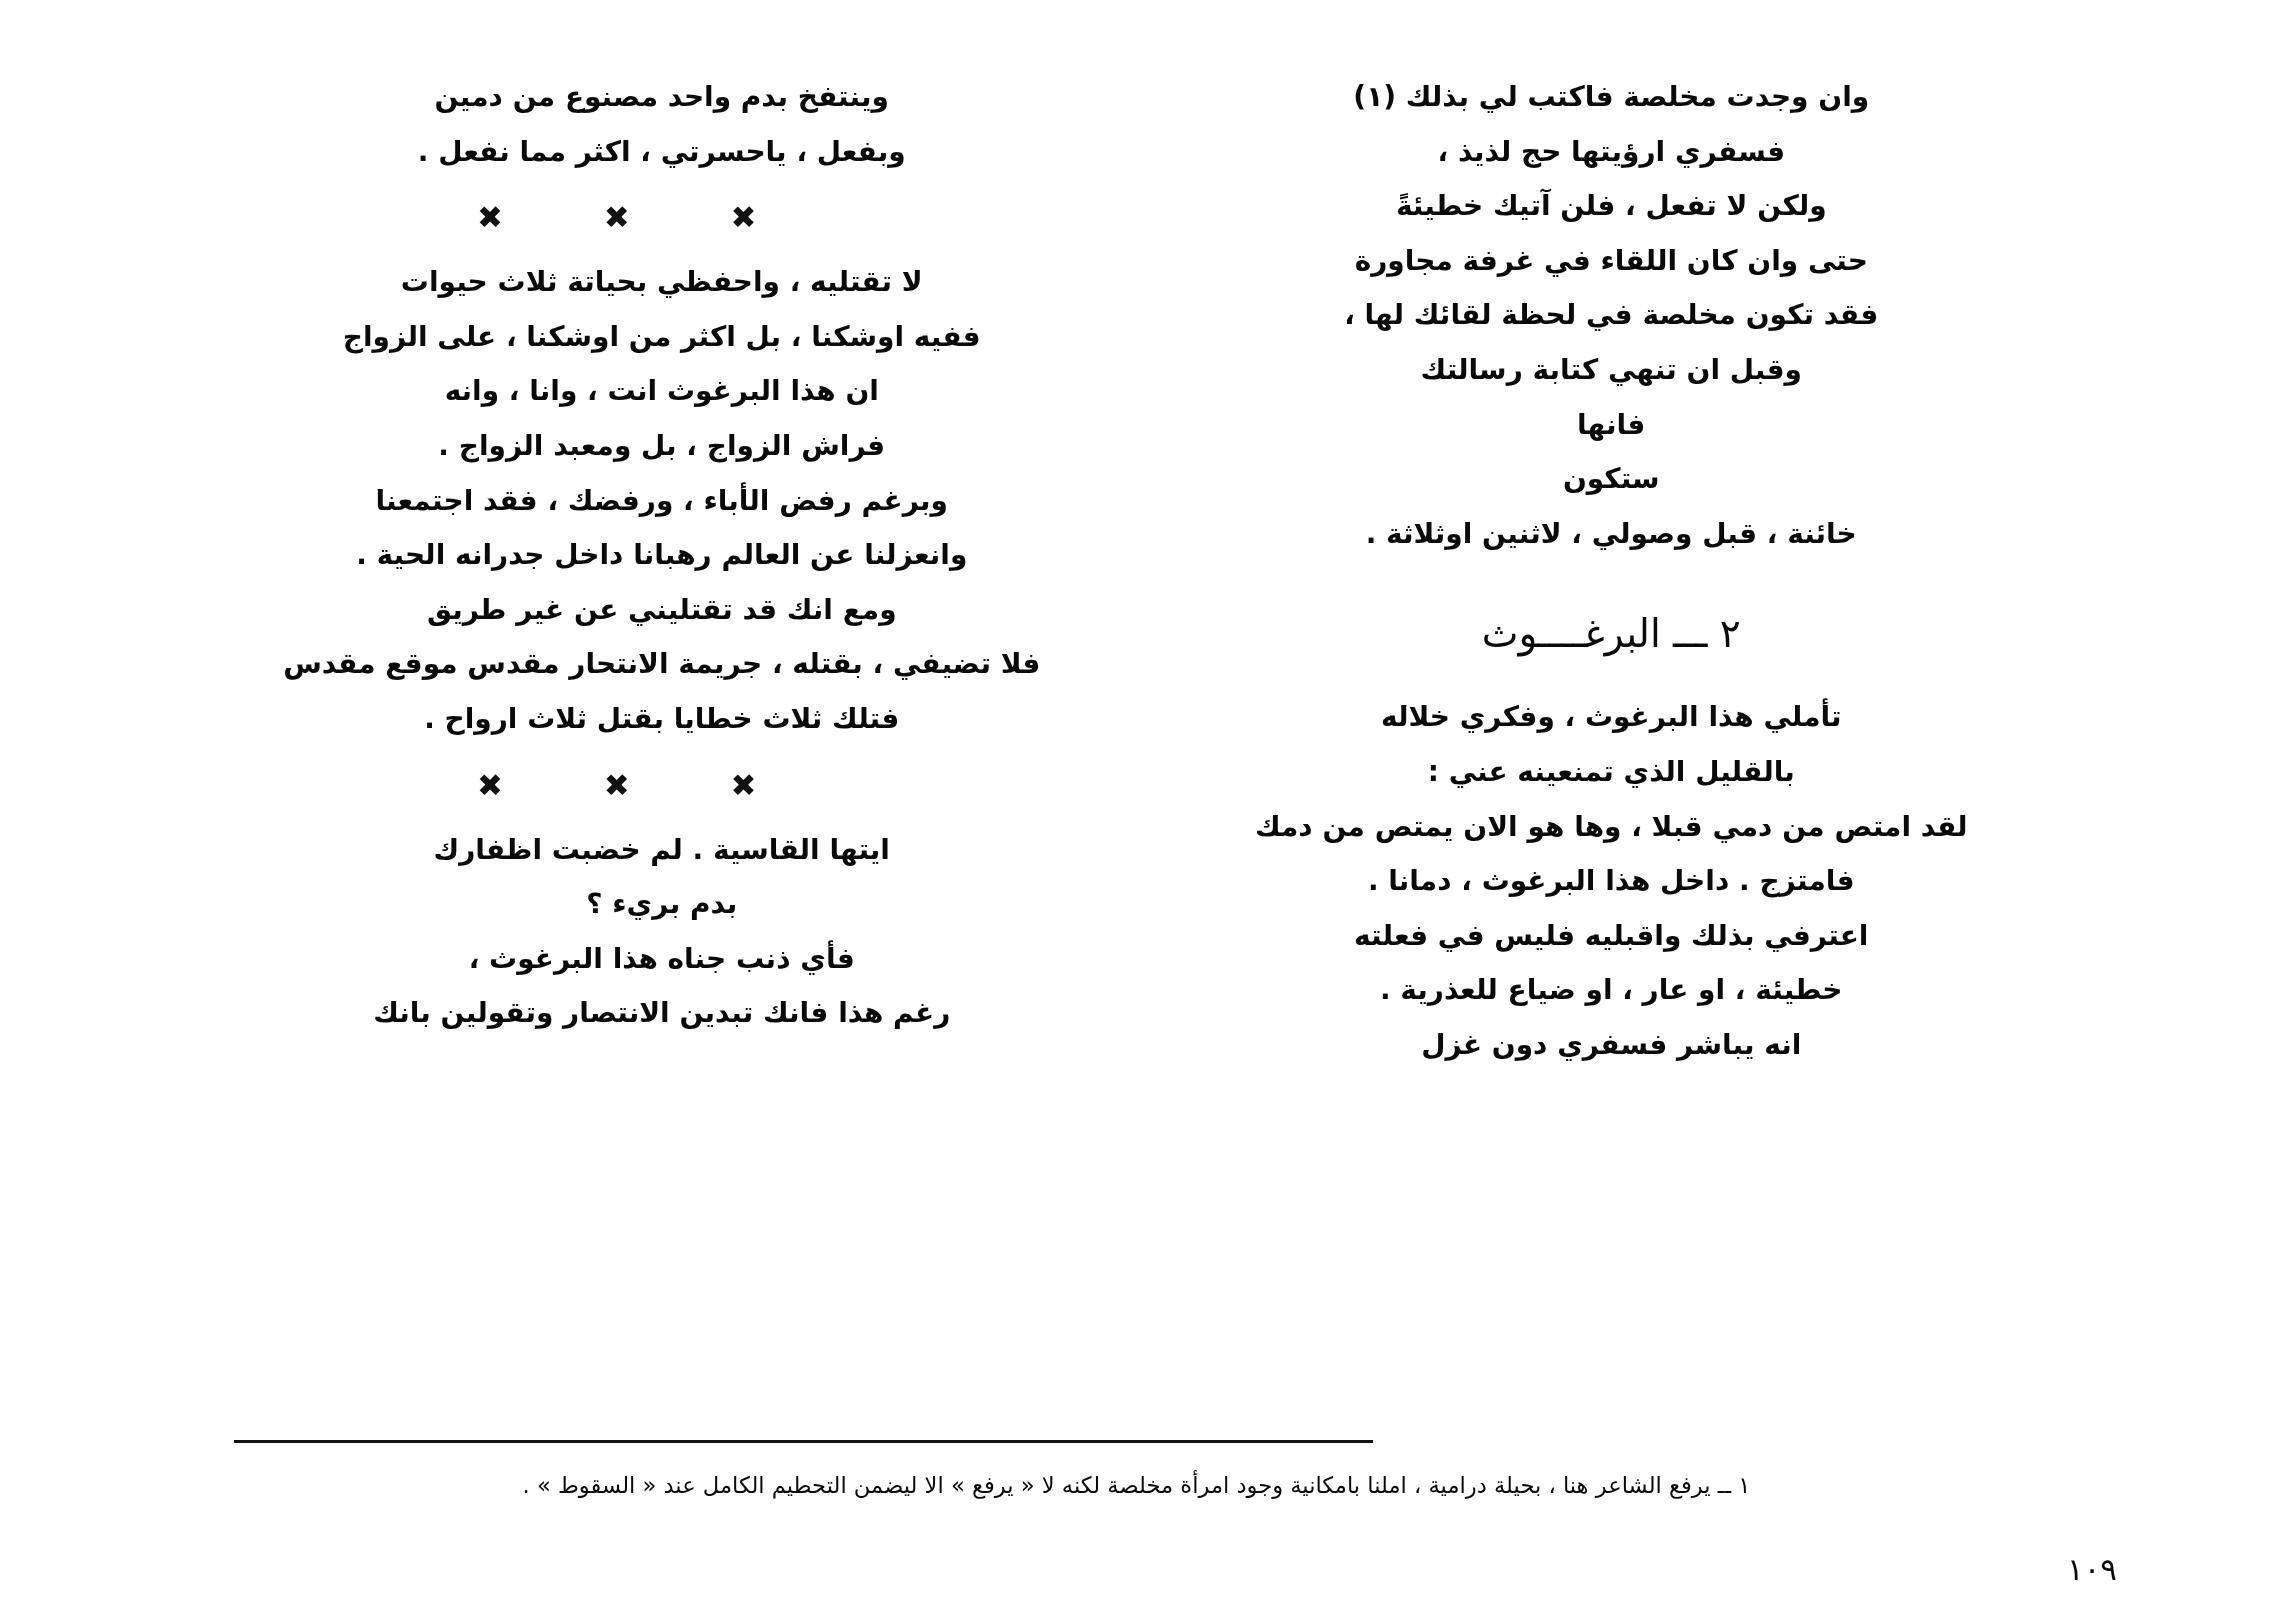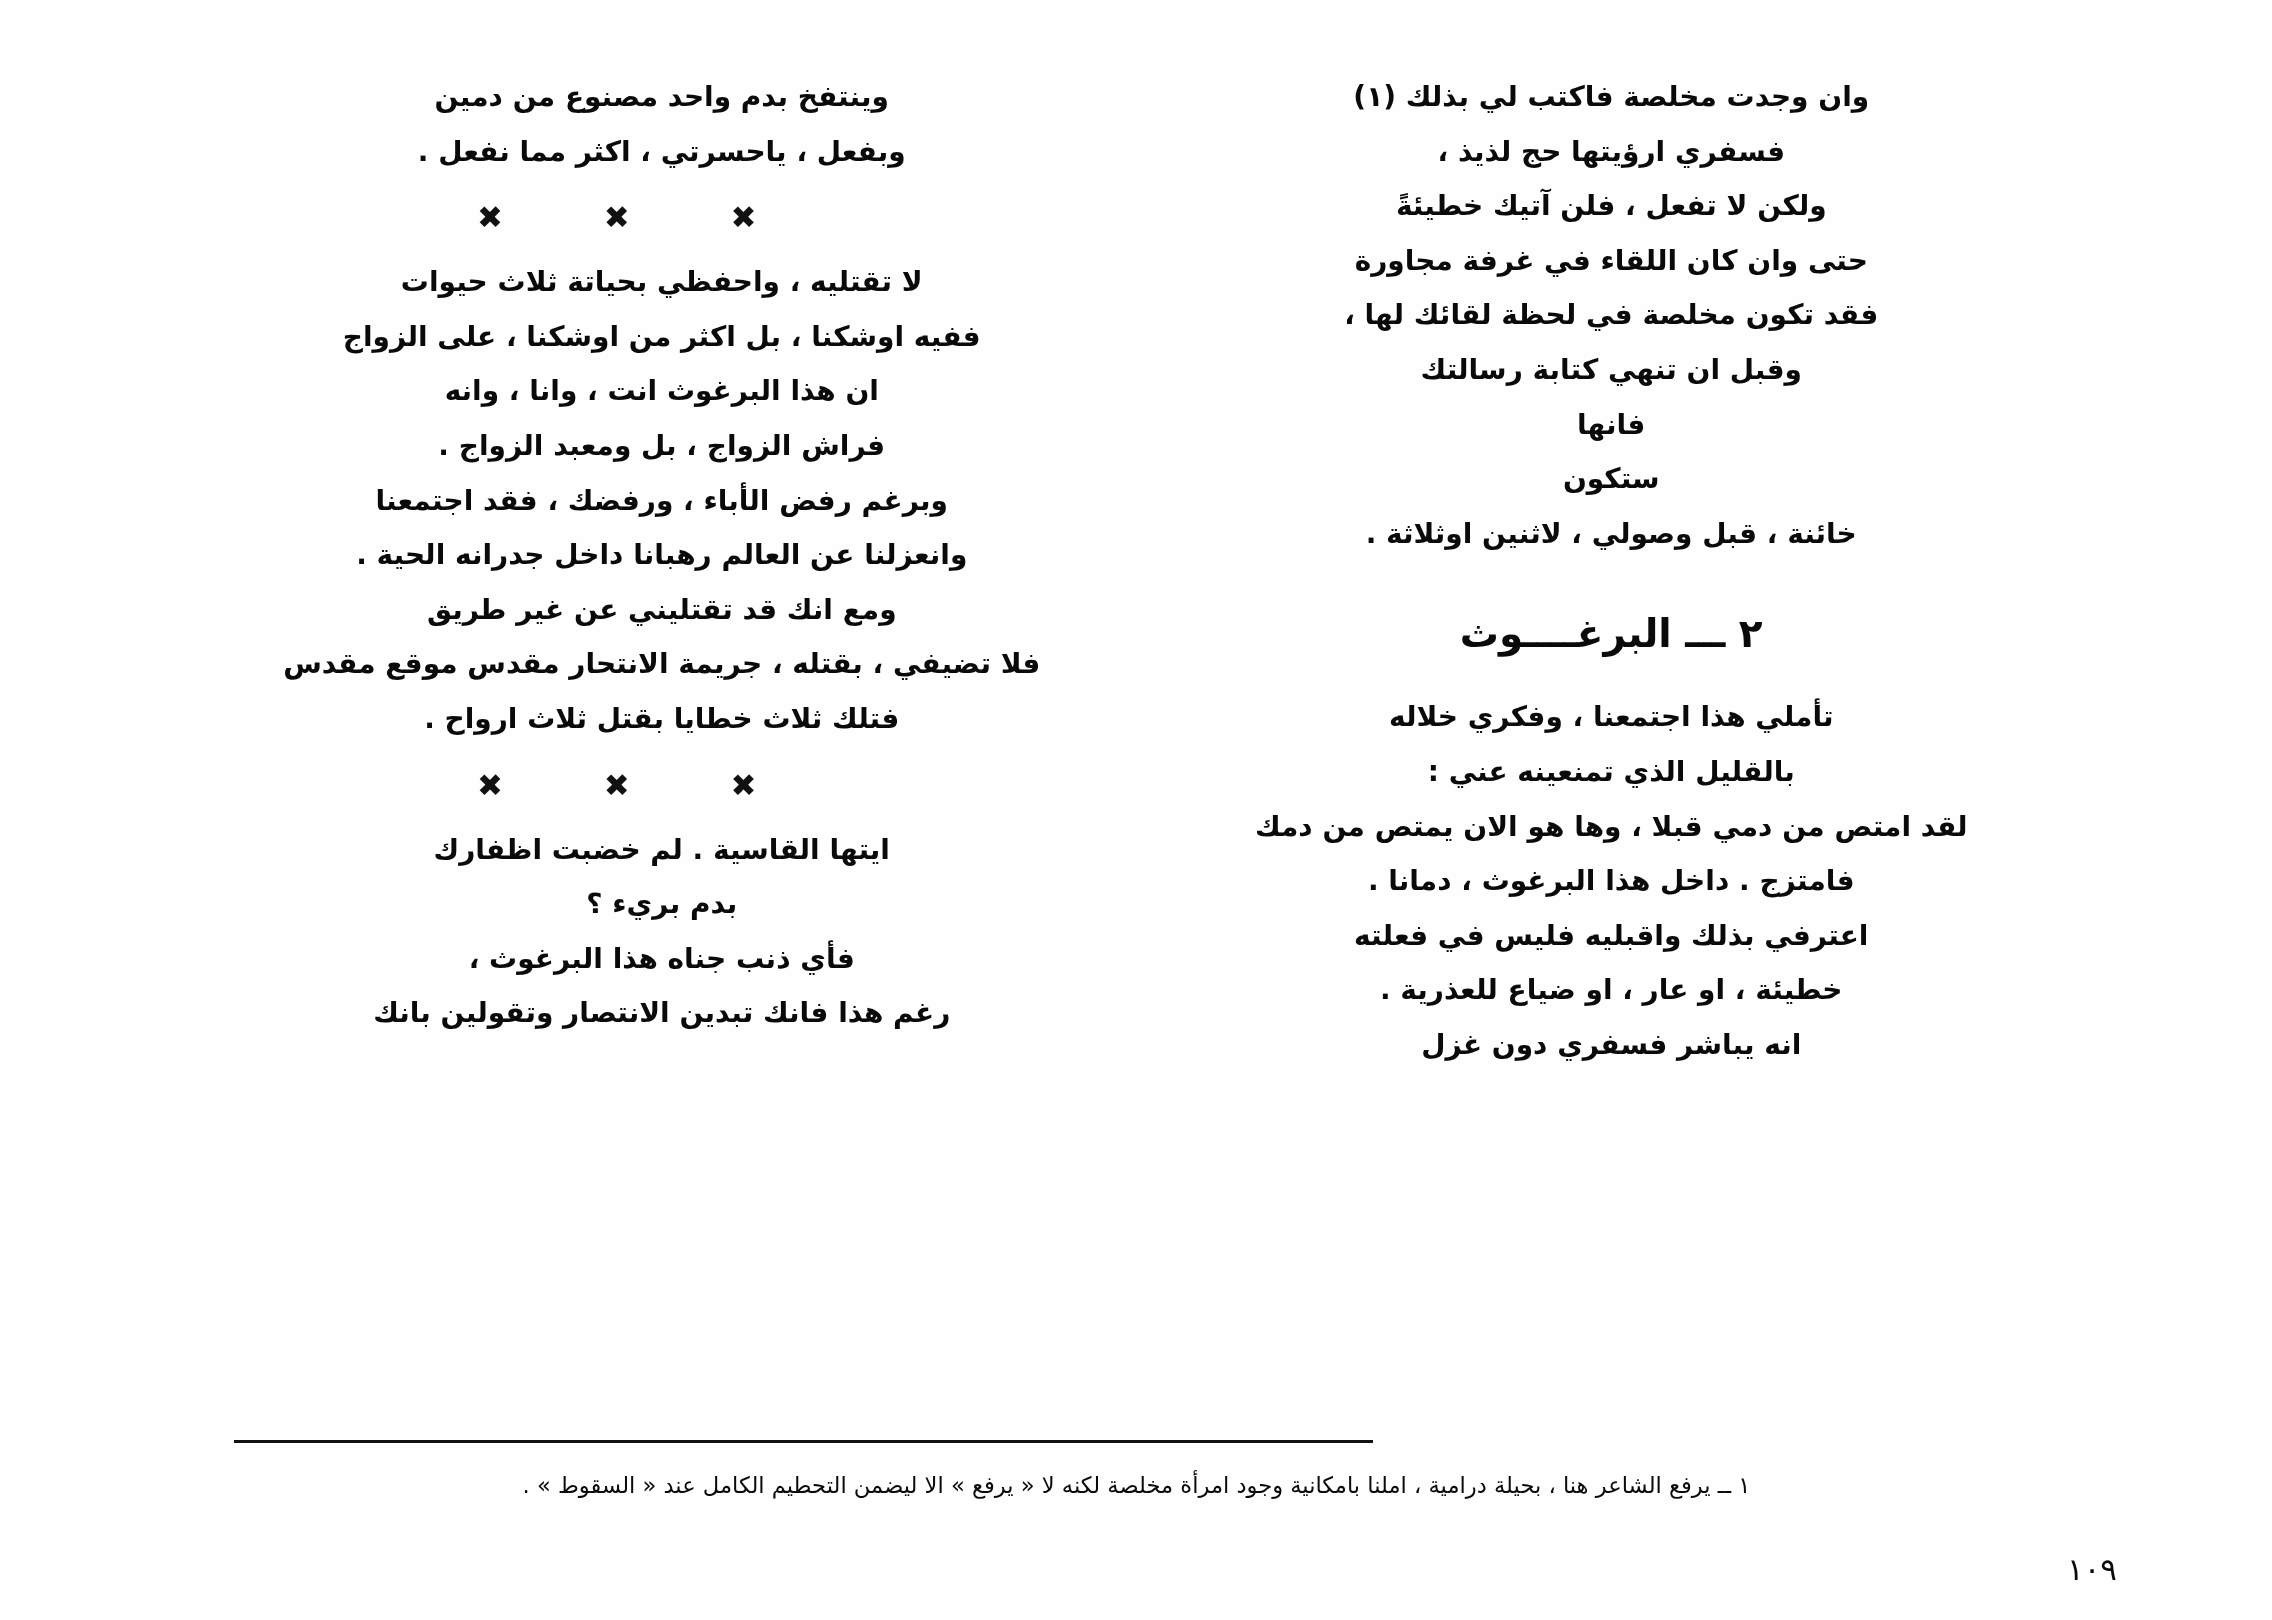--- a/index.html
+++ b/index.html
@@ -53,21 +53,21 @@
     letter-spacing: 45px;
     padding-right: 45px;
     margin: 20px 0 20px 0;
     color: #111;
     font-weight: 700;
   }
 
   .section-title {
     text-align: center;
     font-size: 39px;
-    font-weight: 700;
+    font-weight: 400;
     letter-spacing: 1.6px;
     margin: 50px 0 34px 0;
     white-space: nowrap;
   }
 
   .short-line { text-align: center; }
 
   
   .footnote-wrap {
     position: absolute;
@@ -115,21 +115,21 @@
         <div class="verse-line">فقد تكون مخلصة في لحظة لقائك لها ،</div>
         <div class="verse-line">وقبل ان تنهي كتابة رسالتك</div>
         <div class="verse-line short-line">فانها</div>
         <div class="verse-line short-line">ستكون</div>
         <div class="verse-line">خائنة ، قبل وصولي ، لاثنين اوثلاثة .</div>
       </div>
 
       <div class="section-title">٢ ـــ البرغــــوث</div>
 
       <div class="block">
-        <div class="verse-line">تأملي هذا اجتمعنا ، وفكري خلاله</div>
+        <div class="verse-line">تأملي هذا البرغوث ، وفكري خلاله</div>
         <div class="verse-line">بالقليل الذي تمنعينه عني :</div>
         <div class="verse-line">لقد امتص من دمي قبلا ، وها هو الان يمتص من دمك</div>
         <div class="verse-line">فامتزج . داخل هذا البرغوث ، دمانا .</div>
         <div class="verse-line">اعترفي بذلك واقبليه فليس في فعلته</div>
         <div class="verse-line">خطيئة ، او عار ، او ضياع للعذرية .</div>
         <div class="verse-line">انه يباشر فسفري دون غزل</div>
       </div>
 
     </div>
 

